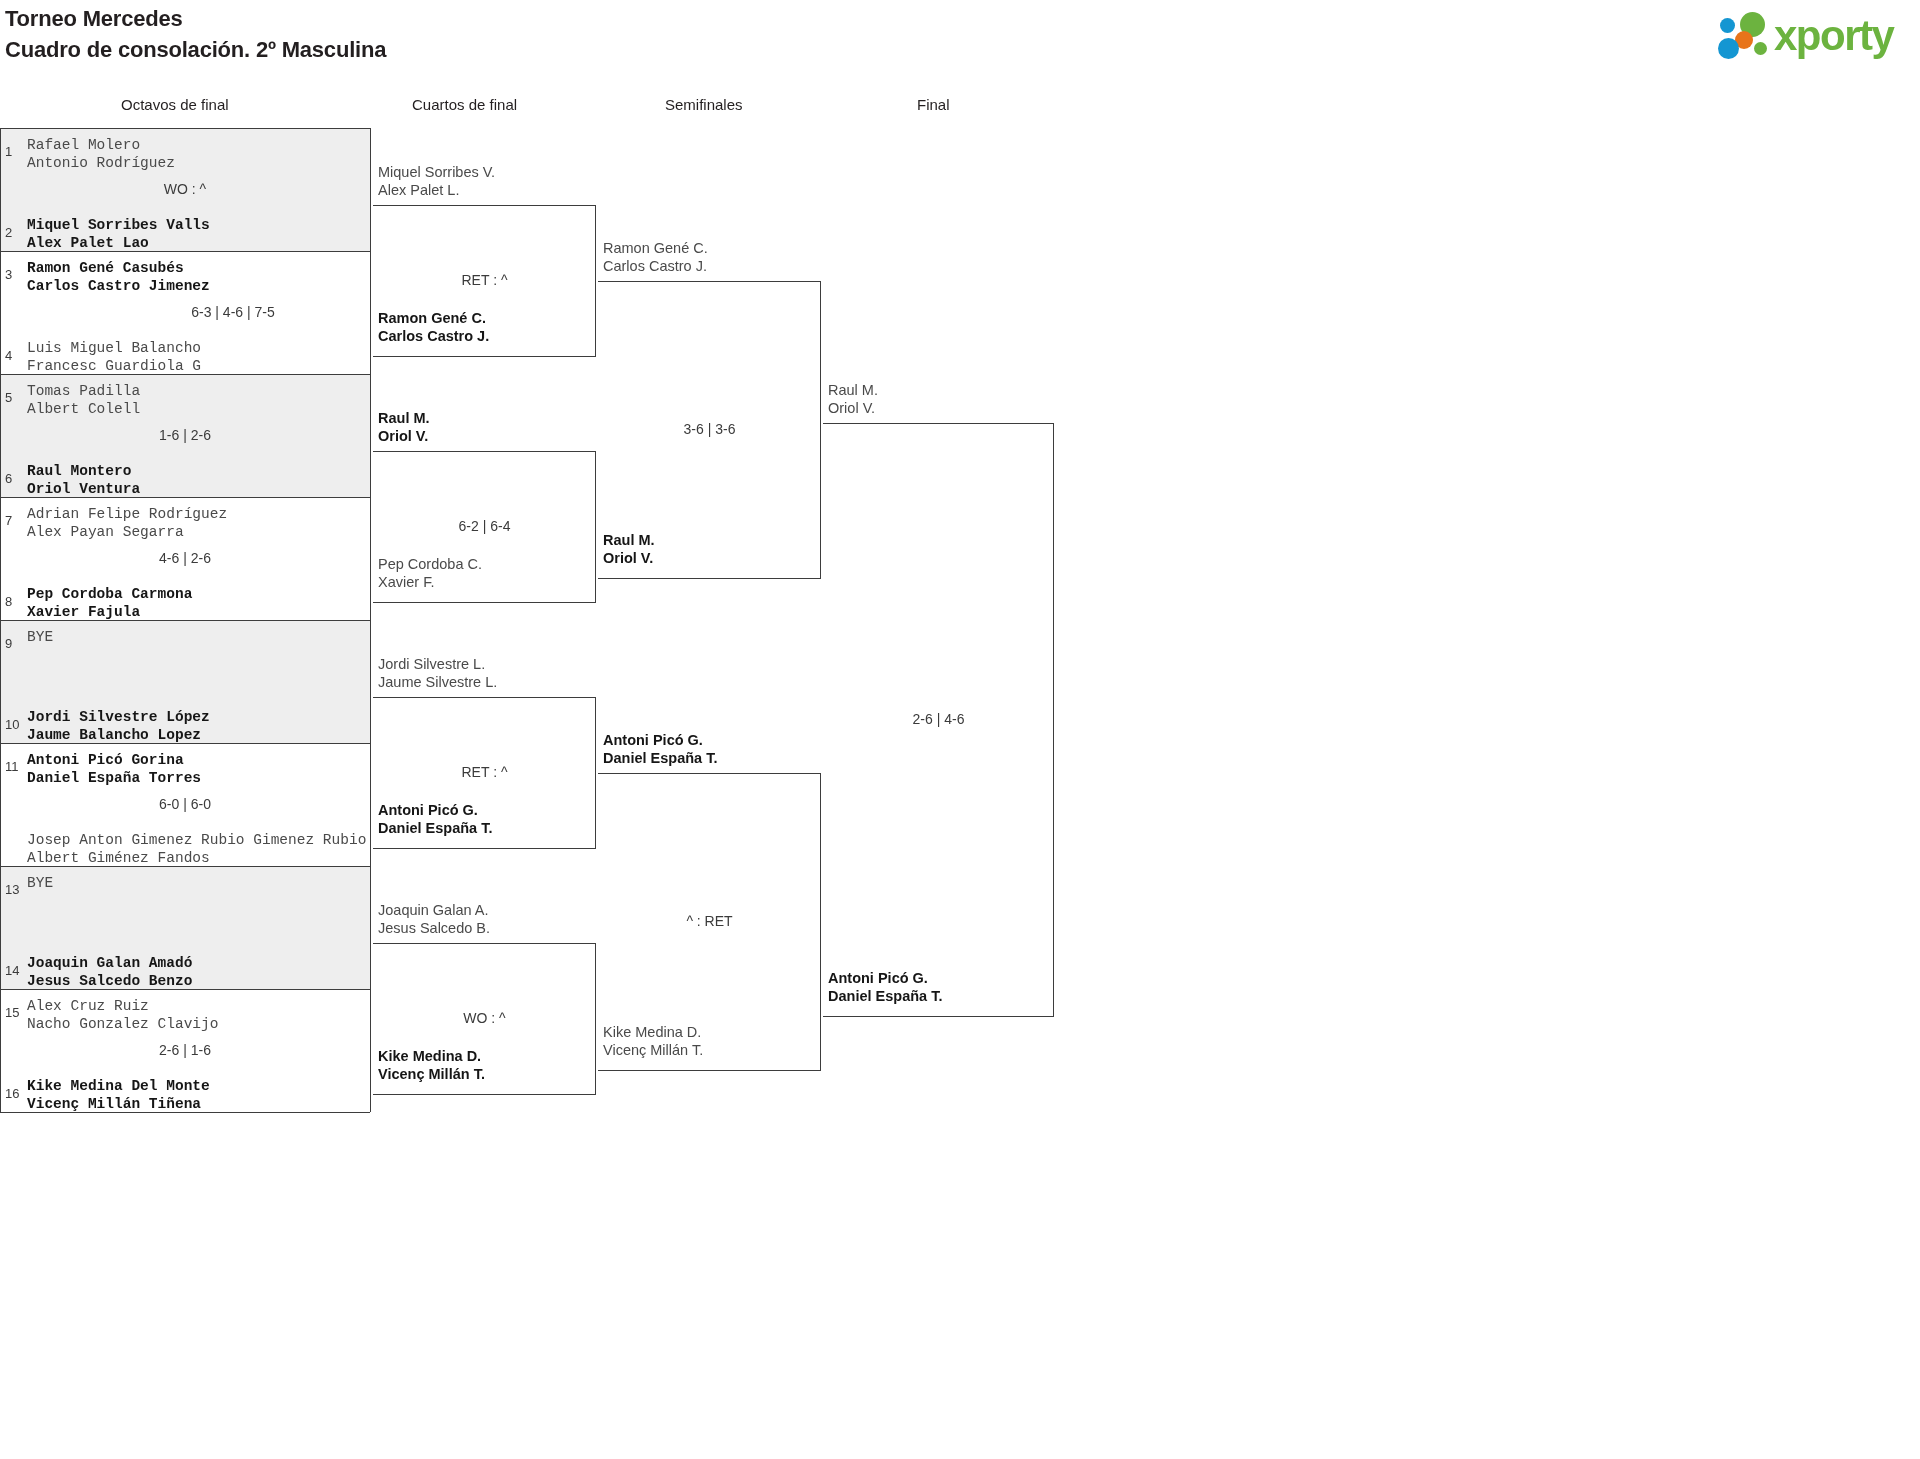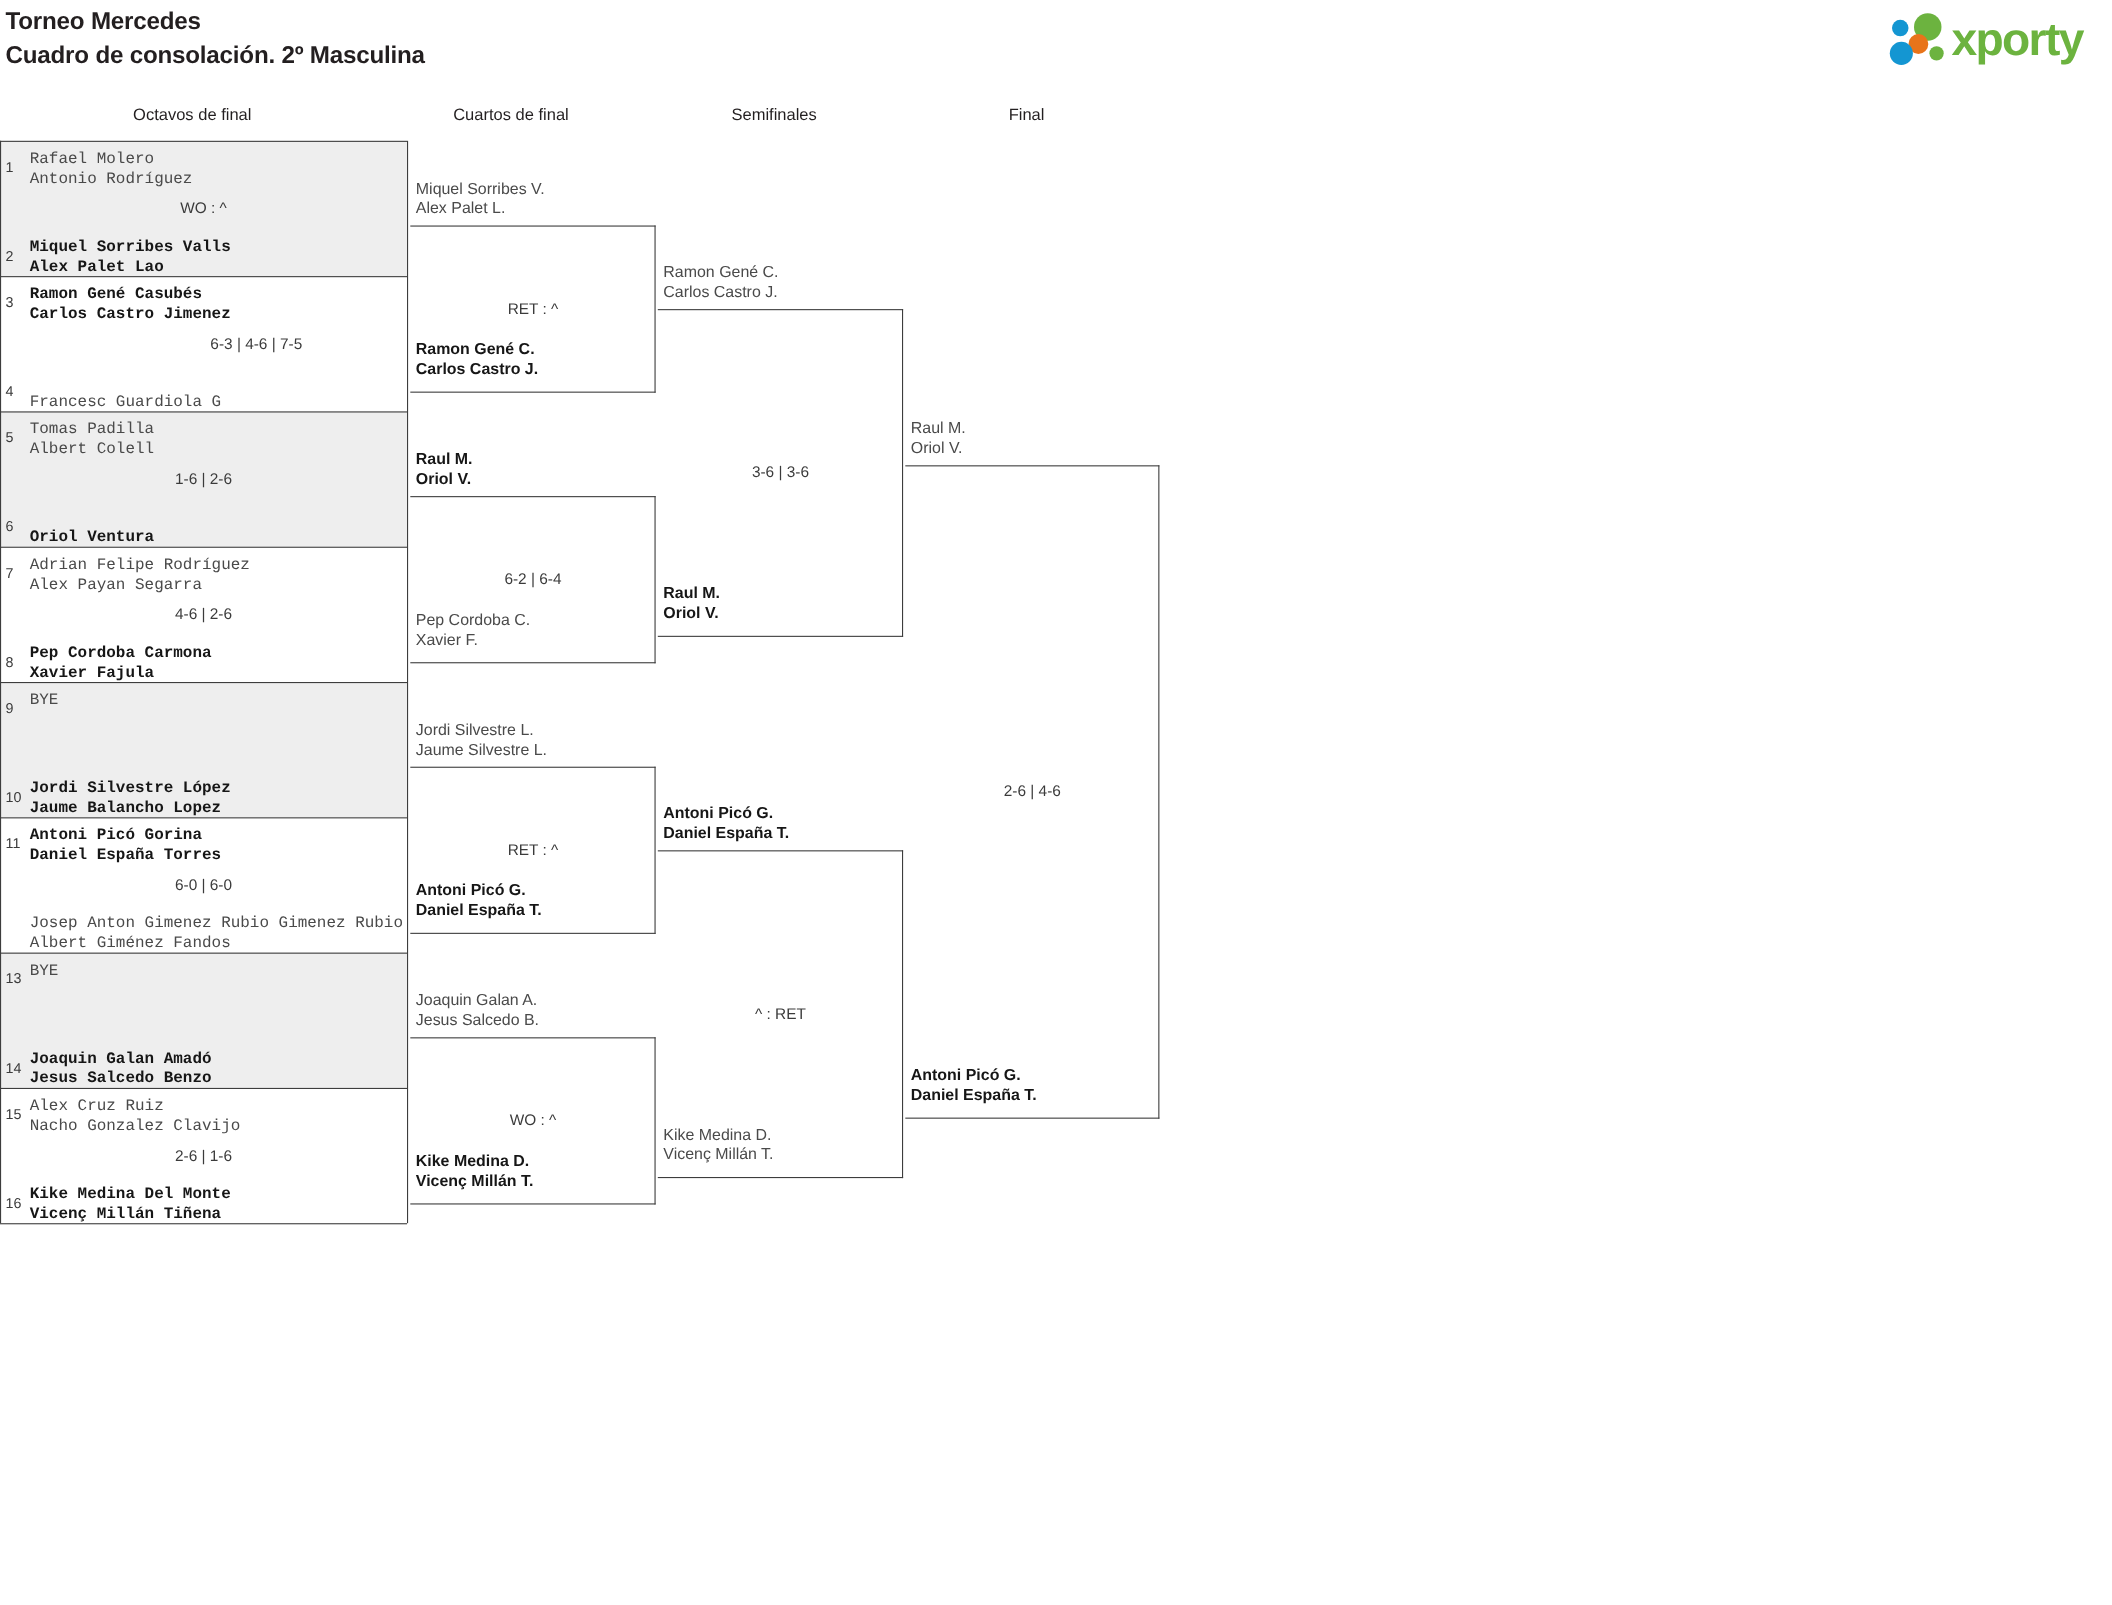--- a/index.html
+++ b/index.html
@@ -95,28 +95,30 @@
     <div class="r1-seed" style="top: 225px;">2</div>
     <div class="r1-names win" style="top: 216px;">Miquel Sorribes Valls</div>
     <div class="r1-names win" style="top: 234px;">Alex Palet Lao</div>
     <div class="r1-cell" style="top: 251px; height: 123px;"></div>
     <div class="hr-line" style="left: 0px; width: 370px; top: 251px;"></div>
     <div class="r1-seed" style="top: 267px;">3</div>
     <div class="r1-names win" style="top: 259px;">Ramon Gené Casubés</div>
     <div class="r1-names win" style="top: 277px;">Carlos Castro Jimenez</div>
     <div class="r1-score" style="top: 304px; margin-left: 48px;">6-3 | 4-6 | 7-5</div>
     <div class="r1-seed" style="top: 348px;">4</div>
+    <div class="r1-names lose" style="top: 339px;">Luis Miguel Balancho</div>
     <div class="r1-names lose" style="top: 357px;">Francesc Guardiola G</div>
     <div class="r1-cell shaded" style="top: 374px; height: 123px;"></div>
     <div class="hr-line" style="left: 0px; width: 370px; top: 374px;"></div>
     <div class="r1-seed" style="top: 390px;">5</div>
     <div class="r1-names lose" style="top: 382px;">Tomas Padilla</div>
     <div class="r1-names lose" style="top: 400px;">Albert Colell</div>
     <div class="r1-score" style="top: 427px;">1-6 | 2-6</div>
     <div class="r1-seed" style="top: 471px;">6</div>
+    <div class="r1-names win" style="top: 462px;">Raul Montero</div>
     <div class="r1-names win" style="top: 480px;">Oriol Ventura</div>
     <div class="r1-cell" style="top: 497px; height: 123px;"></div>
     <div class="hr-line" style="left: 0px; width: 370px; top: 497px;"></div>
     <div class="r1-seed" style="top: 513px;">7</div>
     <div class="r1-names lose" style="top: 505px;">Adrian Felipe Rodríguez</div>
     <div class="r1-names lose" style="top: 523px;">Alex Payan Segarra</div>
     <div class="r1-score" style="top: 550px;">4-6 | 2-6</div>
     <div class="r1-seed" style="top: 594px;">8</div>
     <div class="r1-names win" style="top: 585px;">Pep Cordoba Carmona</div>
     <div class="r1-names win" style="top: 603px;">Xavier Fajula</div>

